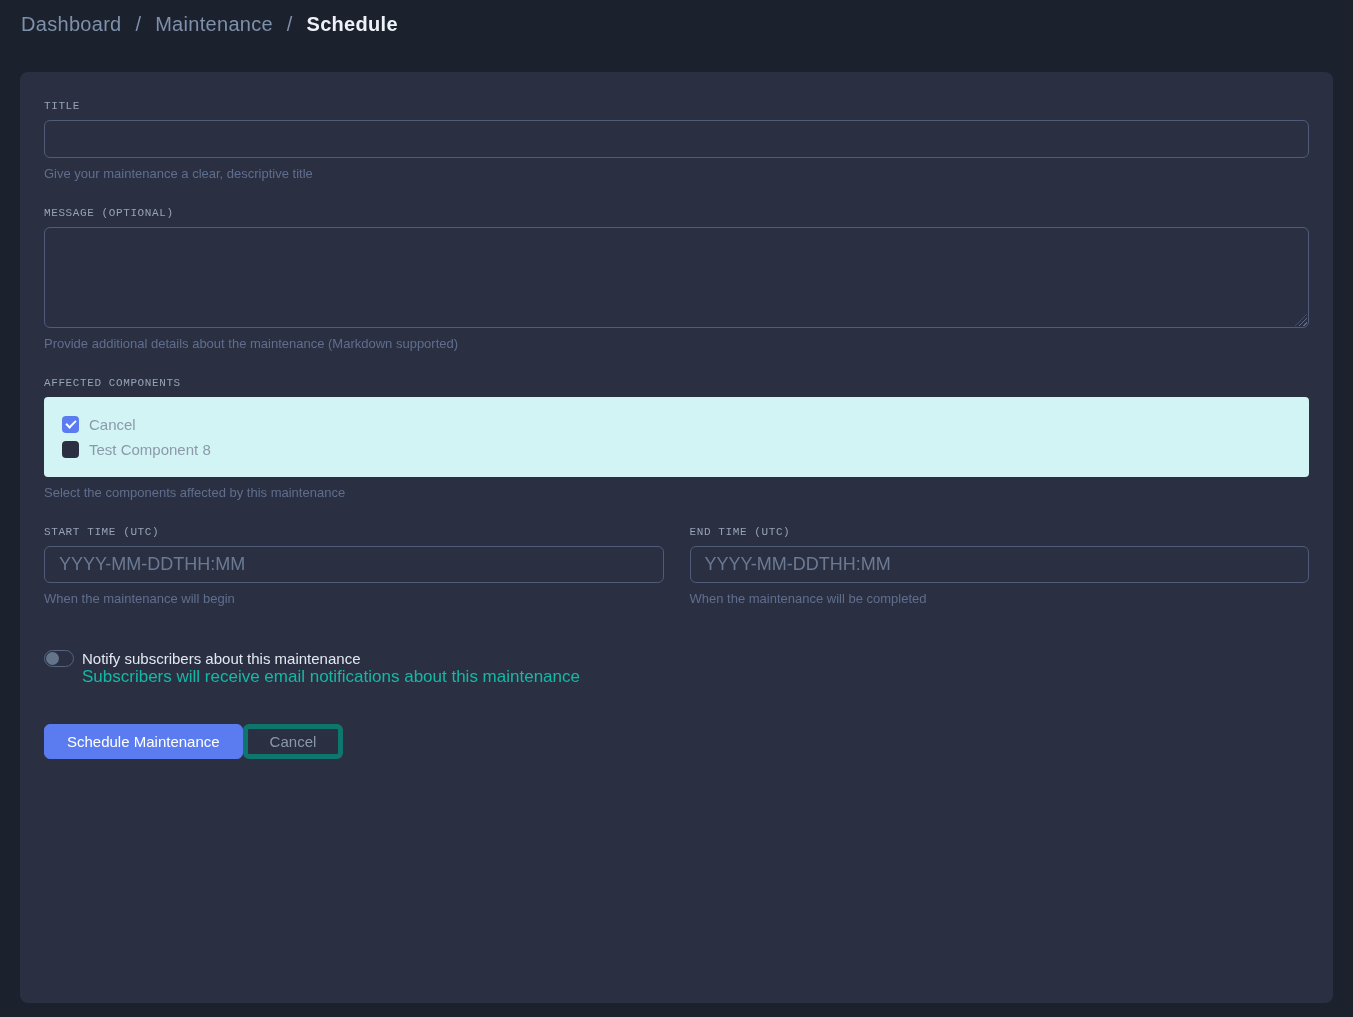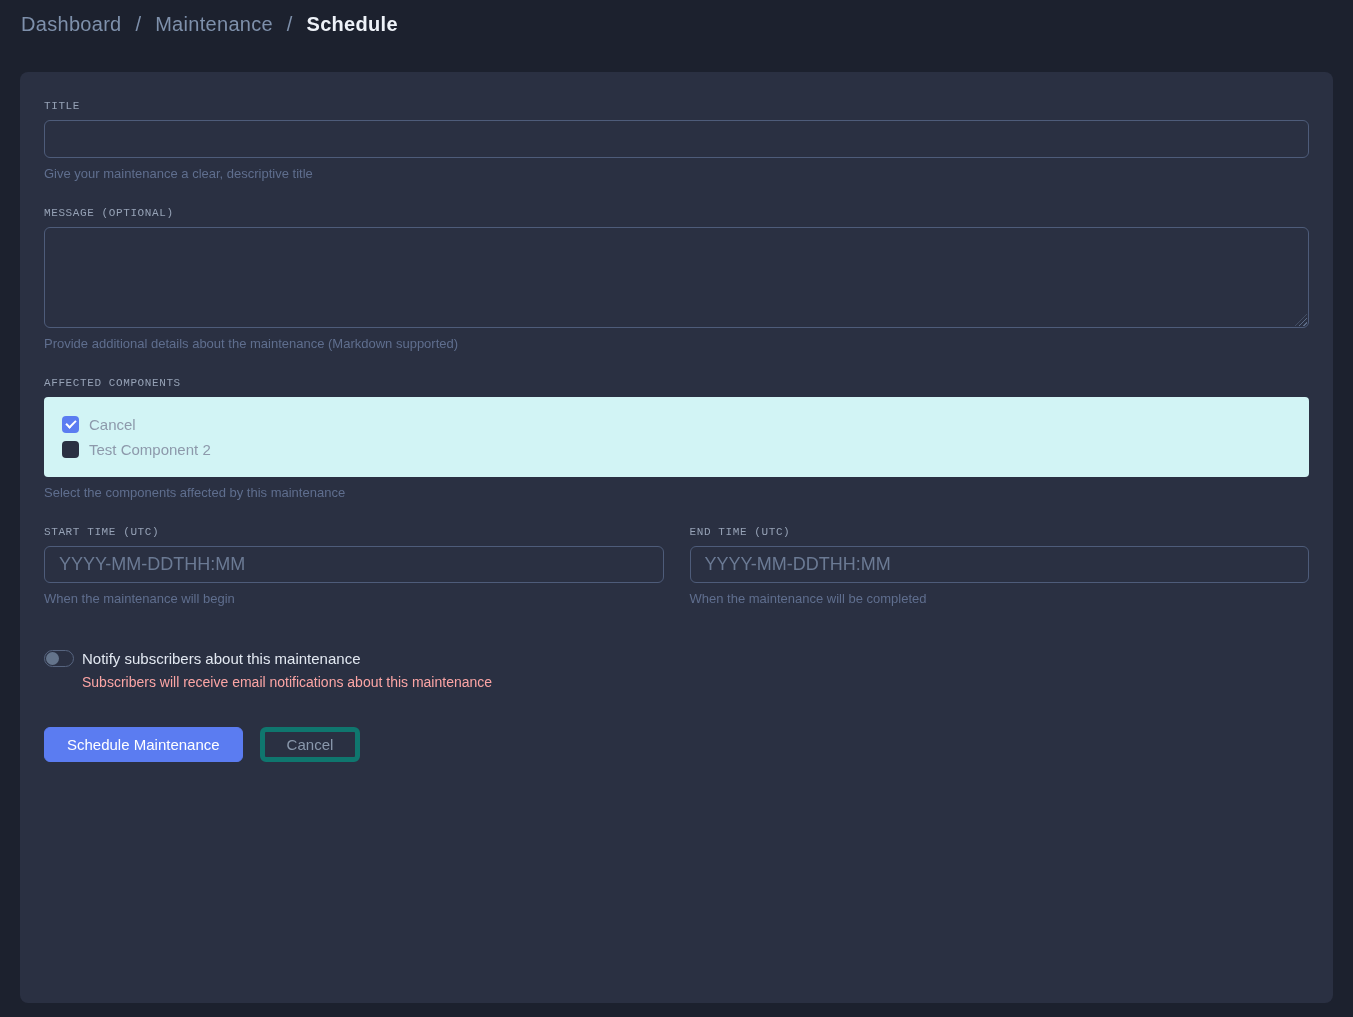--- a/index.html
+++ b/index.html
@@ -131,24 +131,24 @@
     cursor:pointer;
     flex:0 0 auto;
   }
   .toggle-knob {
     position:absolute; left:1px; top:1px;
     width:13px; height:13px;
     border-radius:50%;
     background:#64748b;
   }
   .toggle-label { margin-left:8px; font-size:15px; color:#e2e8f1; }
-  .toggle-helper { margin-left:38px; margin-top:7px; font-size:14px; color:#fca5a5; }
-
-  
-  .actions { margin-top:37px; display:flex; gap:17px; }
+  .toggle-helper { margin-left:38px; font-size:17px; color:#14b8a6; }
+
+  
+  .actions { margin-top:37px; display:flex; }
   .btn {
     height:35px;
     border-radius:6px;
     font-size:15px;
     font-family:"Liberation Sans", sans-serif;
     padding:0 22px;
     cursor:pointer;
   }
   .btn-primary {
     background:#5b7cf1;
@@ -194,21 +194,21 @@
 
   <div class="form-group">
     <label class="form-label">AFFECTED COMPONENTS</label>
     <div class="choice-box">
       <div class="choice-row">
         <span class="checkbox checked"></span>
         <span class="choice-label">Cancel</span>
       </div>
       <div class="choice-row">
         <span class="checkbox"></span>
-        <span class="choice-label">Test Component 2</span>
+        <span class="choice-label">Test Component 8</span>
       </div>
     </div>
     <div class="helper">Select the components affected by this maintenance</div>
   </div>
 
 
   <div class="time-row">
     <div class="time-col">
       <label class="form-label">START TIME (UTC)</label>
       <input class="time-input" type="text" placeholder="YYYY-MM-DDTHH:MM" style="">

